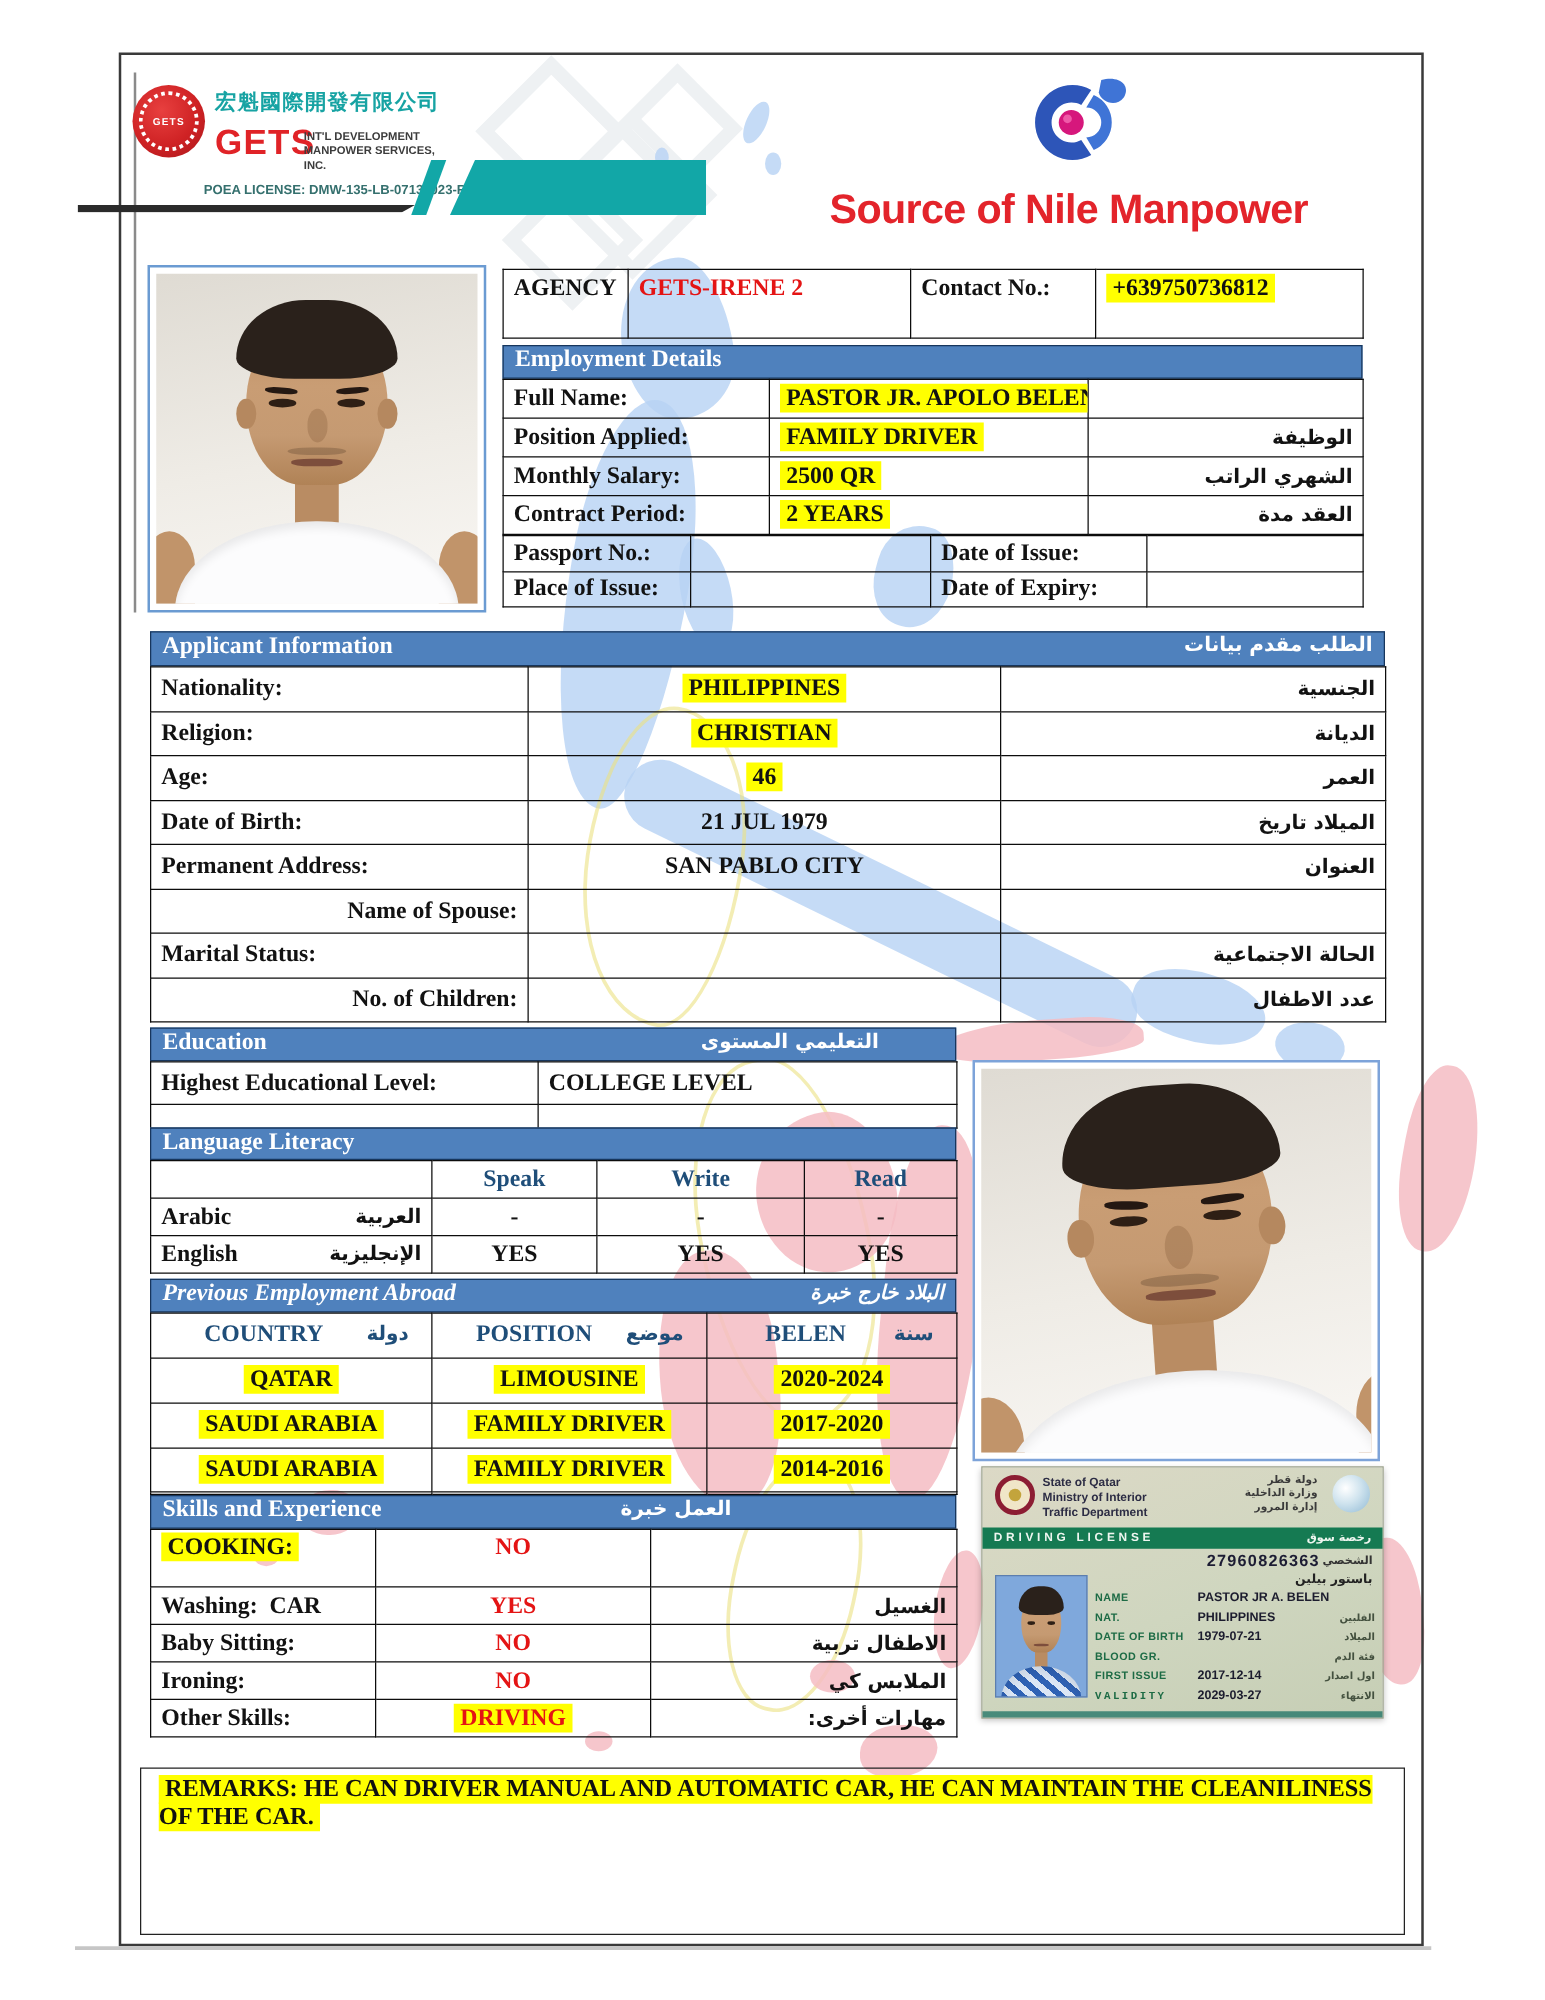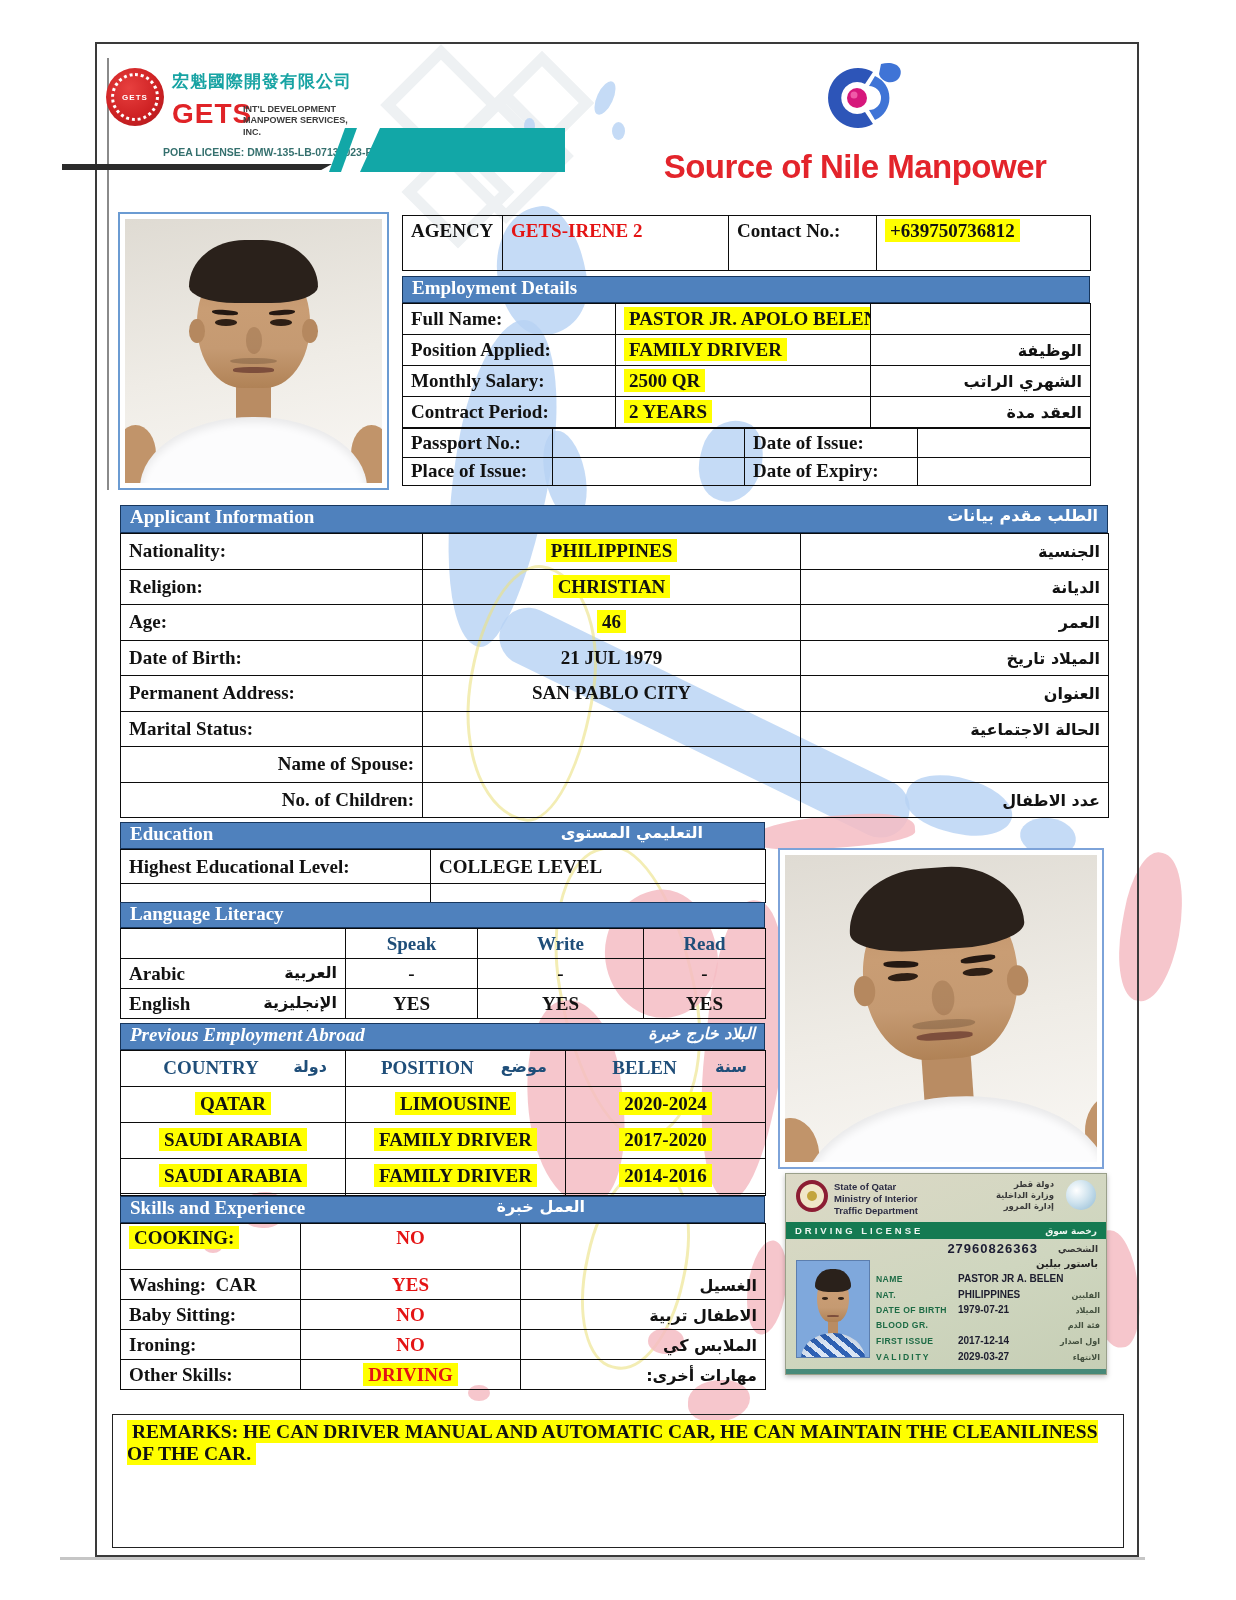--- a/index.html
+++ b/index.html
@@ -90,21 +90,21 @@
   .lic-hdr{position:absolute;left:48px;top:7px;width:130px;font:bold 9.5px/1.25 "Liberation Sans",sans-serif;color:#2c2c44;}
   .lic-hdr-ar{position:absolute;right:52px;top:5px;width:90px;text-align:right;
        font:bold 8.5px/1.3 "DejaVu Sans",sans-serif;color:#3a3a3a;direction:rtl;}
   .lic-logo2{position:absolute;right:10px;top:6px;width:30px;height:30px;border-radius:50%;
        background:radial-gradient(circle at 35% 35%,#ffffff 0%,#cfe3ee 45%,#8fb9d4 100%);}
   .lic-band{position:absolute;left:0;top:48px;width:100%;height:17px;background:#157a52;
        display:flex;align-items:center;justify-content:space-between;padding:0 9px;box-sizing:border-box;}
   .lic-band-title{color:#eef6f0;font:bold 9.5px "Liberation Sans",sans-serif;letter-spacing:3px;}
   .lic-band-ar{color:#eef6f0;font:bold 9px "DejaVu Sans",sans-serif;direction:rtl;}
   .lic-numrow{position:absolute;left:0;top:67px;width:100%;display:flex;justify-content:flex-end;
-       align-items:center;gap:20px;padding:0 8px;box-sizing:border-box;}
+       align-items:center;gap:2px;padding:0 8px;box-sizing:border-box;}
   .lic-num{font:bold 13px "Liberation Sans",sans-serif;color:#1c1c33;letter-spacing:1px;}
   .lic-num-ar{font:bold 9px "DejaVu Sans",sans-serif;color:#333;direction:rtl;}
   .lic-namerow{position:absolute;right:8px;top:84px;font:bold 10px "DejaVu Sans",sans-serif;color:#222;direction:rtl;}
   .lic-photo{position:absolute;left:10px;top:86px;width:72px;height:96px;background:#7fa8dc;
        border:1px solid #5c7eae;overflow:hidden;}
   .lic-fields{position:absolute;left:90px;top:99px;width:224px;}
   .lic-row{display:flex;align-items:baseline;height:15.5px;}
   .lic-lab{width:82px;font:bold 8.6px "Liberation Sans",sans-serif;color:#1d6b45;letter-spacing:.4px;}
   .lic-val{font:bold 10px "Liberation Sans",sans-serif;color:#1c1c2e;}
   .lic-ar{flex:1;text-align:right;font:bold 8px "DejaVu Sans",sans-serif;color:#44513f;direction:rtl;}
@@ -307,28 +307,28 @@
       <td><span>Date of Birth:</span></td>
       <td class="ctr"><span>21 JUL 1979</span></td>
       <td class="rt"><span class="ar">الميلاد تاريخ</span></td>
     </tr>
     <tr>
       <td><span>Permanent Address:</span></td>
       <td class="ctr"><span>SAN PABLO CITY</span></td>
       <td class="rt"><span class="ar">العنوان</span></td>
     </tr>
     <tr>
+      <td class="rt"><span>Name of Spouse:</span></td>
+      <td class="ctr"><span></span></td>
+      <td class="rt"><span class="ar"></span></td>
+    </tr>
+    <tr>
       <td><span>Marital Status:</span></td>
       <td class="ctr"><span></span></td>
       <td class="rt"><span class="ar">الحالة الاجتماعية</span></td>
-    </tr>
-    <tr>
-      <td class="rt"><span>Name of Spouse:</span></td>
-      <td class="ctr"><span></span></td>
-      <td class="rt"><span class="ar"></span></td>
     </tr>
     <tr>
       <td class="rt"><span>No. of Children:</span></td>
       <td class="ctr"><span></span></td>
       <td class="rt"><span class="ar">عدد الاطفال</span></td>
     </tr>
   </tbody>
     </table>
 
   <div class="sechdr" style="left:120px;top:822px;width:645px;height:27px;">
@@ -536,21 +536,21 @@
         <span class="lic-lab">BLOOD GR.</span>
         <span class="lic-val"></span>
         <span class="lic-ar">فئة الدم</span>
       </div>
       <div class="lic-row">
         <span class="lic-lab">FIRST ISSUE</span>
         <span class="lic-val">2017-12-14</span>
         <span class="lic-ar">اول اصدار</span>
       </div>
       <div class="lic-row">
-        <span class="lic-lab" style="letter-spacing:2px;">VALIDITY</span>
+        <span class="lic-lab" style="letter-spacing:2px;font-family:Liberation Mono, monospace;">VALIDITY</span>
         <span class="lic-val">2029-03-27</span>
         <span class="lic-ar">الانتهاء</span>
       </div>
     </div>
     <div class="lic-bot"></div>
   </div>
 
   <div class="remarks">
     <span class="hl">REMARKS: HE CAN DRIVER MANUAL AND AUTOMATIC CAR, HE CAN MAINTAIN THE CLEANILINESS OF THE CAR.</span>
   </div>

